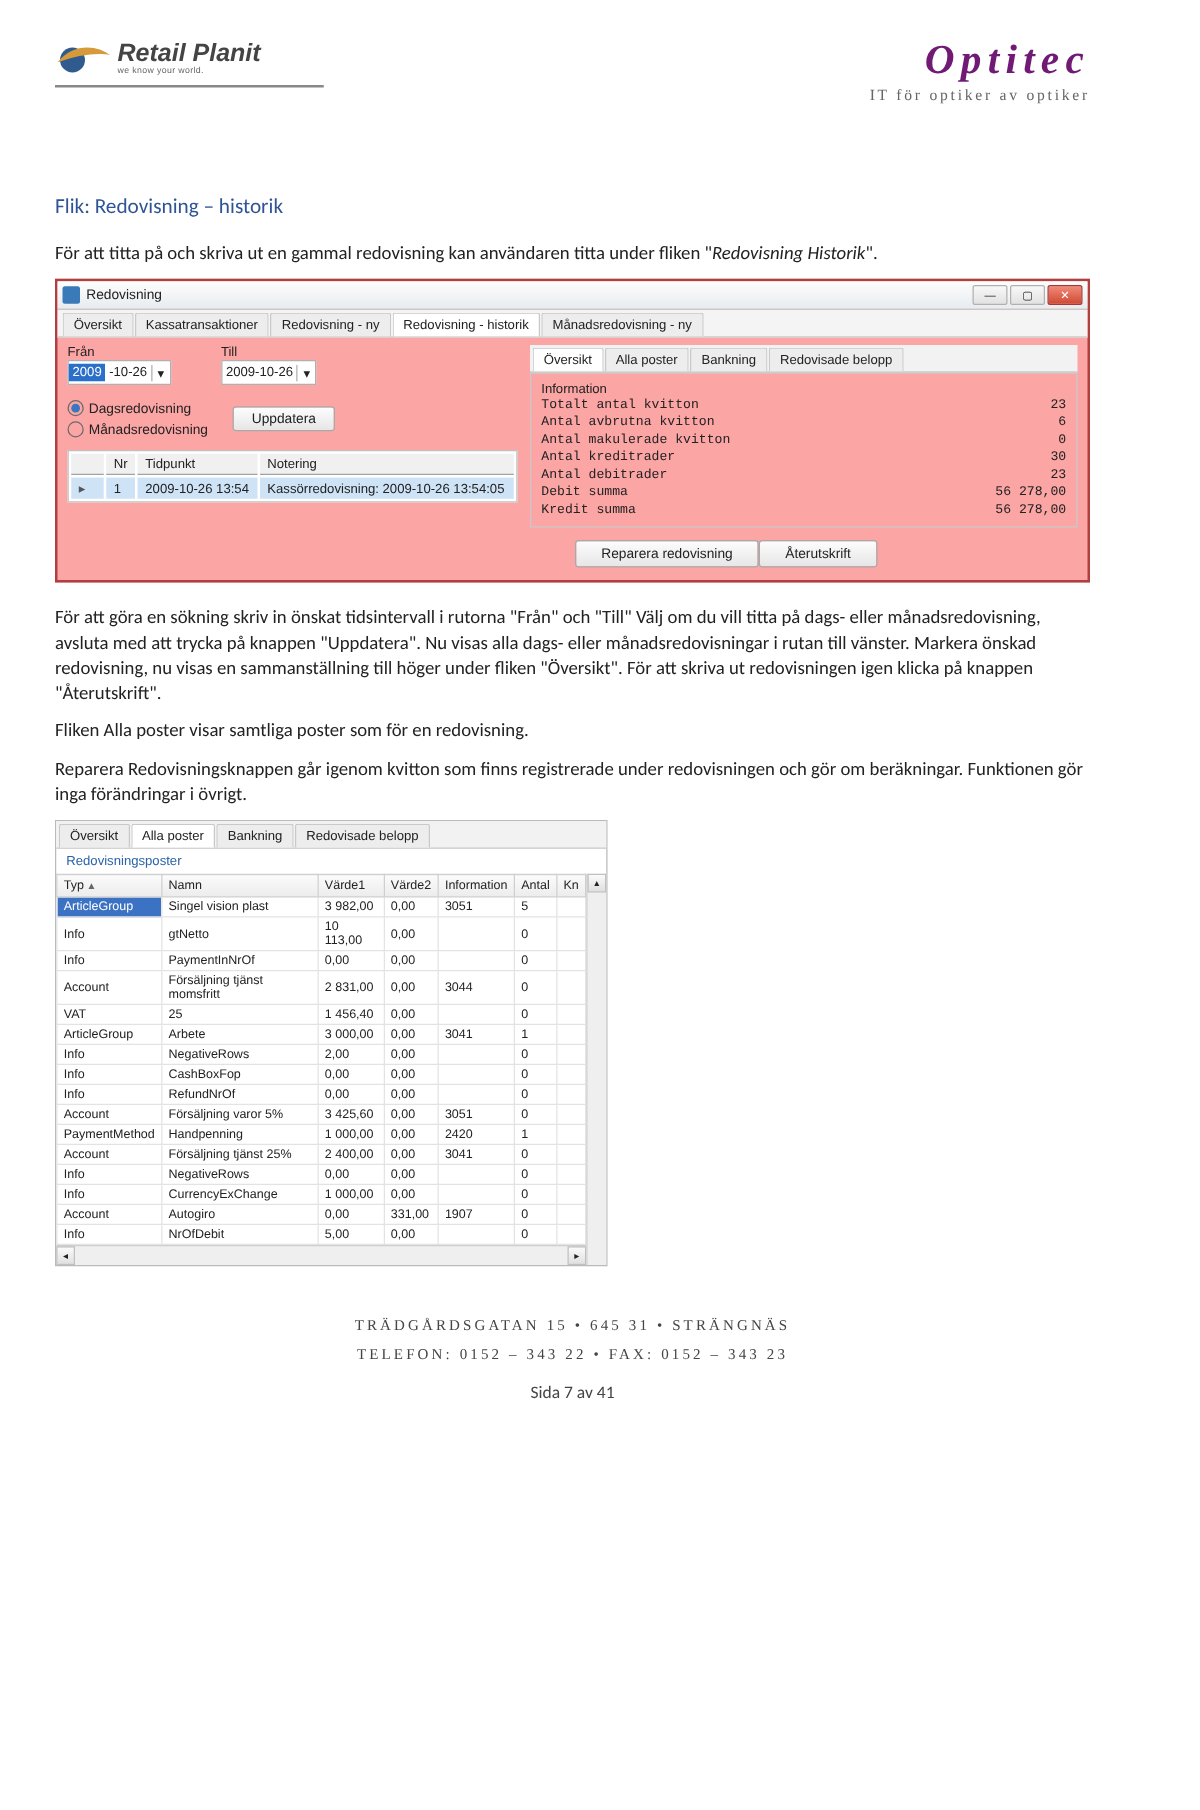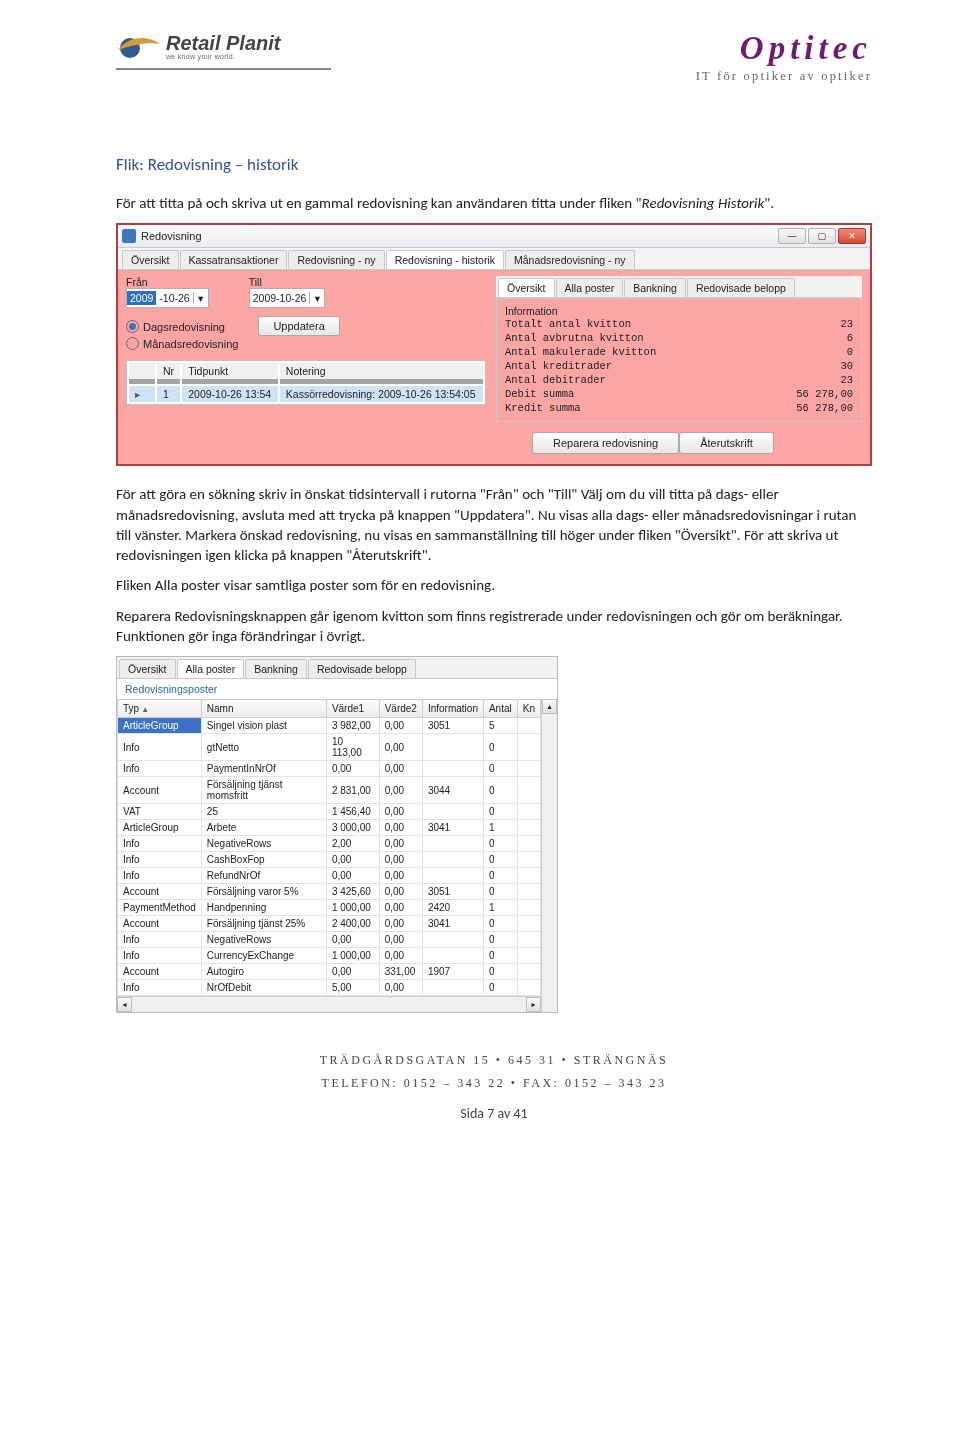--- a/index.html
+++ b/index.html
@@ -3,21 +3,21 @@
 <meta charset="utf-8">
 <style>
   body {
     margin: 0;
     font-family: "Calibri", "Segoe UI", Arial, sans-serif;
     color: #222;
     background: #fff;
     width: 960px;
   }
   .page {
-    padding: 30px 88px 20px 116px;
+    padding: 30px 88px 20px 44px;
     box-sizing: border-box;
   }
   .header-row {
     display: flex;
     justify-content: space-between;
     align-items: flex-start;
     margin-bottom: 8px;
   }
   .logo-box { display:flex; align-items:center; gap:6px; }
   .logo-swoosh {
@@ -87,21 +87,21 @@
   .radio { width:11px; height:11px; border:1px solid #6a6a6a; border-radius:50%; display:inline-block; position:relative;}
   .radio.checked::after { content:""; position:absolute; inset:2px; background:#3a76c2; border-radius:50%; }
   .btn {
     border:1px solid #a9a9a9; background:linear-gradient(#fdfdfd,#e6e6e6);
     padding:3px 14px; border-radius:3px; font-size:11px; display:inline-block;
   }
   .grid1 {
     border:1px solid #c0c0c0; margin-top:6px; background:#fff;
   }
   .grid1 th, .grid1 td { font-size:10.5px; padding:2px 6px; text-align:left; }
-  .grid1 th { background:#f0f0f0; border-bottom:5px solid #a3a3a3; font-weight:normal;}
+  .grid1 th { background:#f0f0f0; border-bottom:1px solid #a3a3a3; font-weight:normal;}
   .grid1 tr.sel td { background:#cfe3f7; }
   .rowmarker { width:14px; text-align:center; color:#555; }
   .subtabs { display:flex; gap:1px; padding:2px 2px 0 2px; border-bottom:1px solid #c9c9c9; background:#f2f2f2;}
   .infobox { border:1px solid #c9c9c9; padding:6px 8px; margin-top:0; font-size:10.5px;}
   .inforow { display:flex; justify-content:space-between; padding:1px 0;font-family:Liberation Mono, monospace; }
   .btnrow { display:flex; margin-top:10px; justify-content:flex-start; padding-left:36px;}
   .btnrow .btn { padding:4px 20px; }
 
   .screenshot2 {
     border:1px solid #bababa;
@@ -189,21 +189,21 @@
             </span>
           </div>
           <div>
             <div class="lbl">Till</div>
             <span class="datebox">
               <span class="rest">2009-10-26</span>
                 <span class="dd">▾</span>
             </span>
           </div>
         </div>
-        <div style="display:flex; align-items:flex-start; gap:20px; margin-top:8px;">
+        <div style="display:flex; align-items:center; gap:20px; margin-top:8px;">
           <div>
             <div class="radio-row">
                 <span class="radio checked"></span>
                 <span>Dagsredovisning</span>
               </div>
             <div class="radio-row">
                 <span class="radio"></span>
                 <span>Månadsredovisning</span>
               </div>
           </div>

